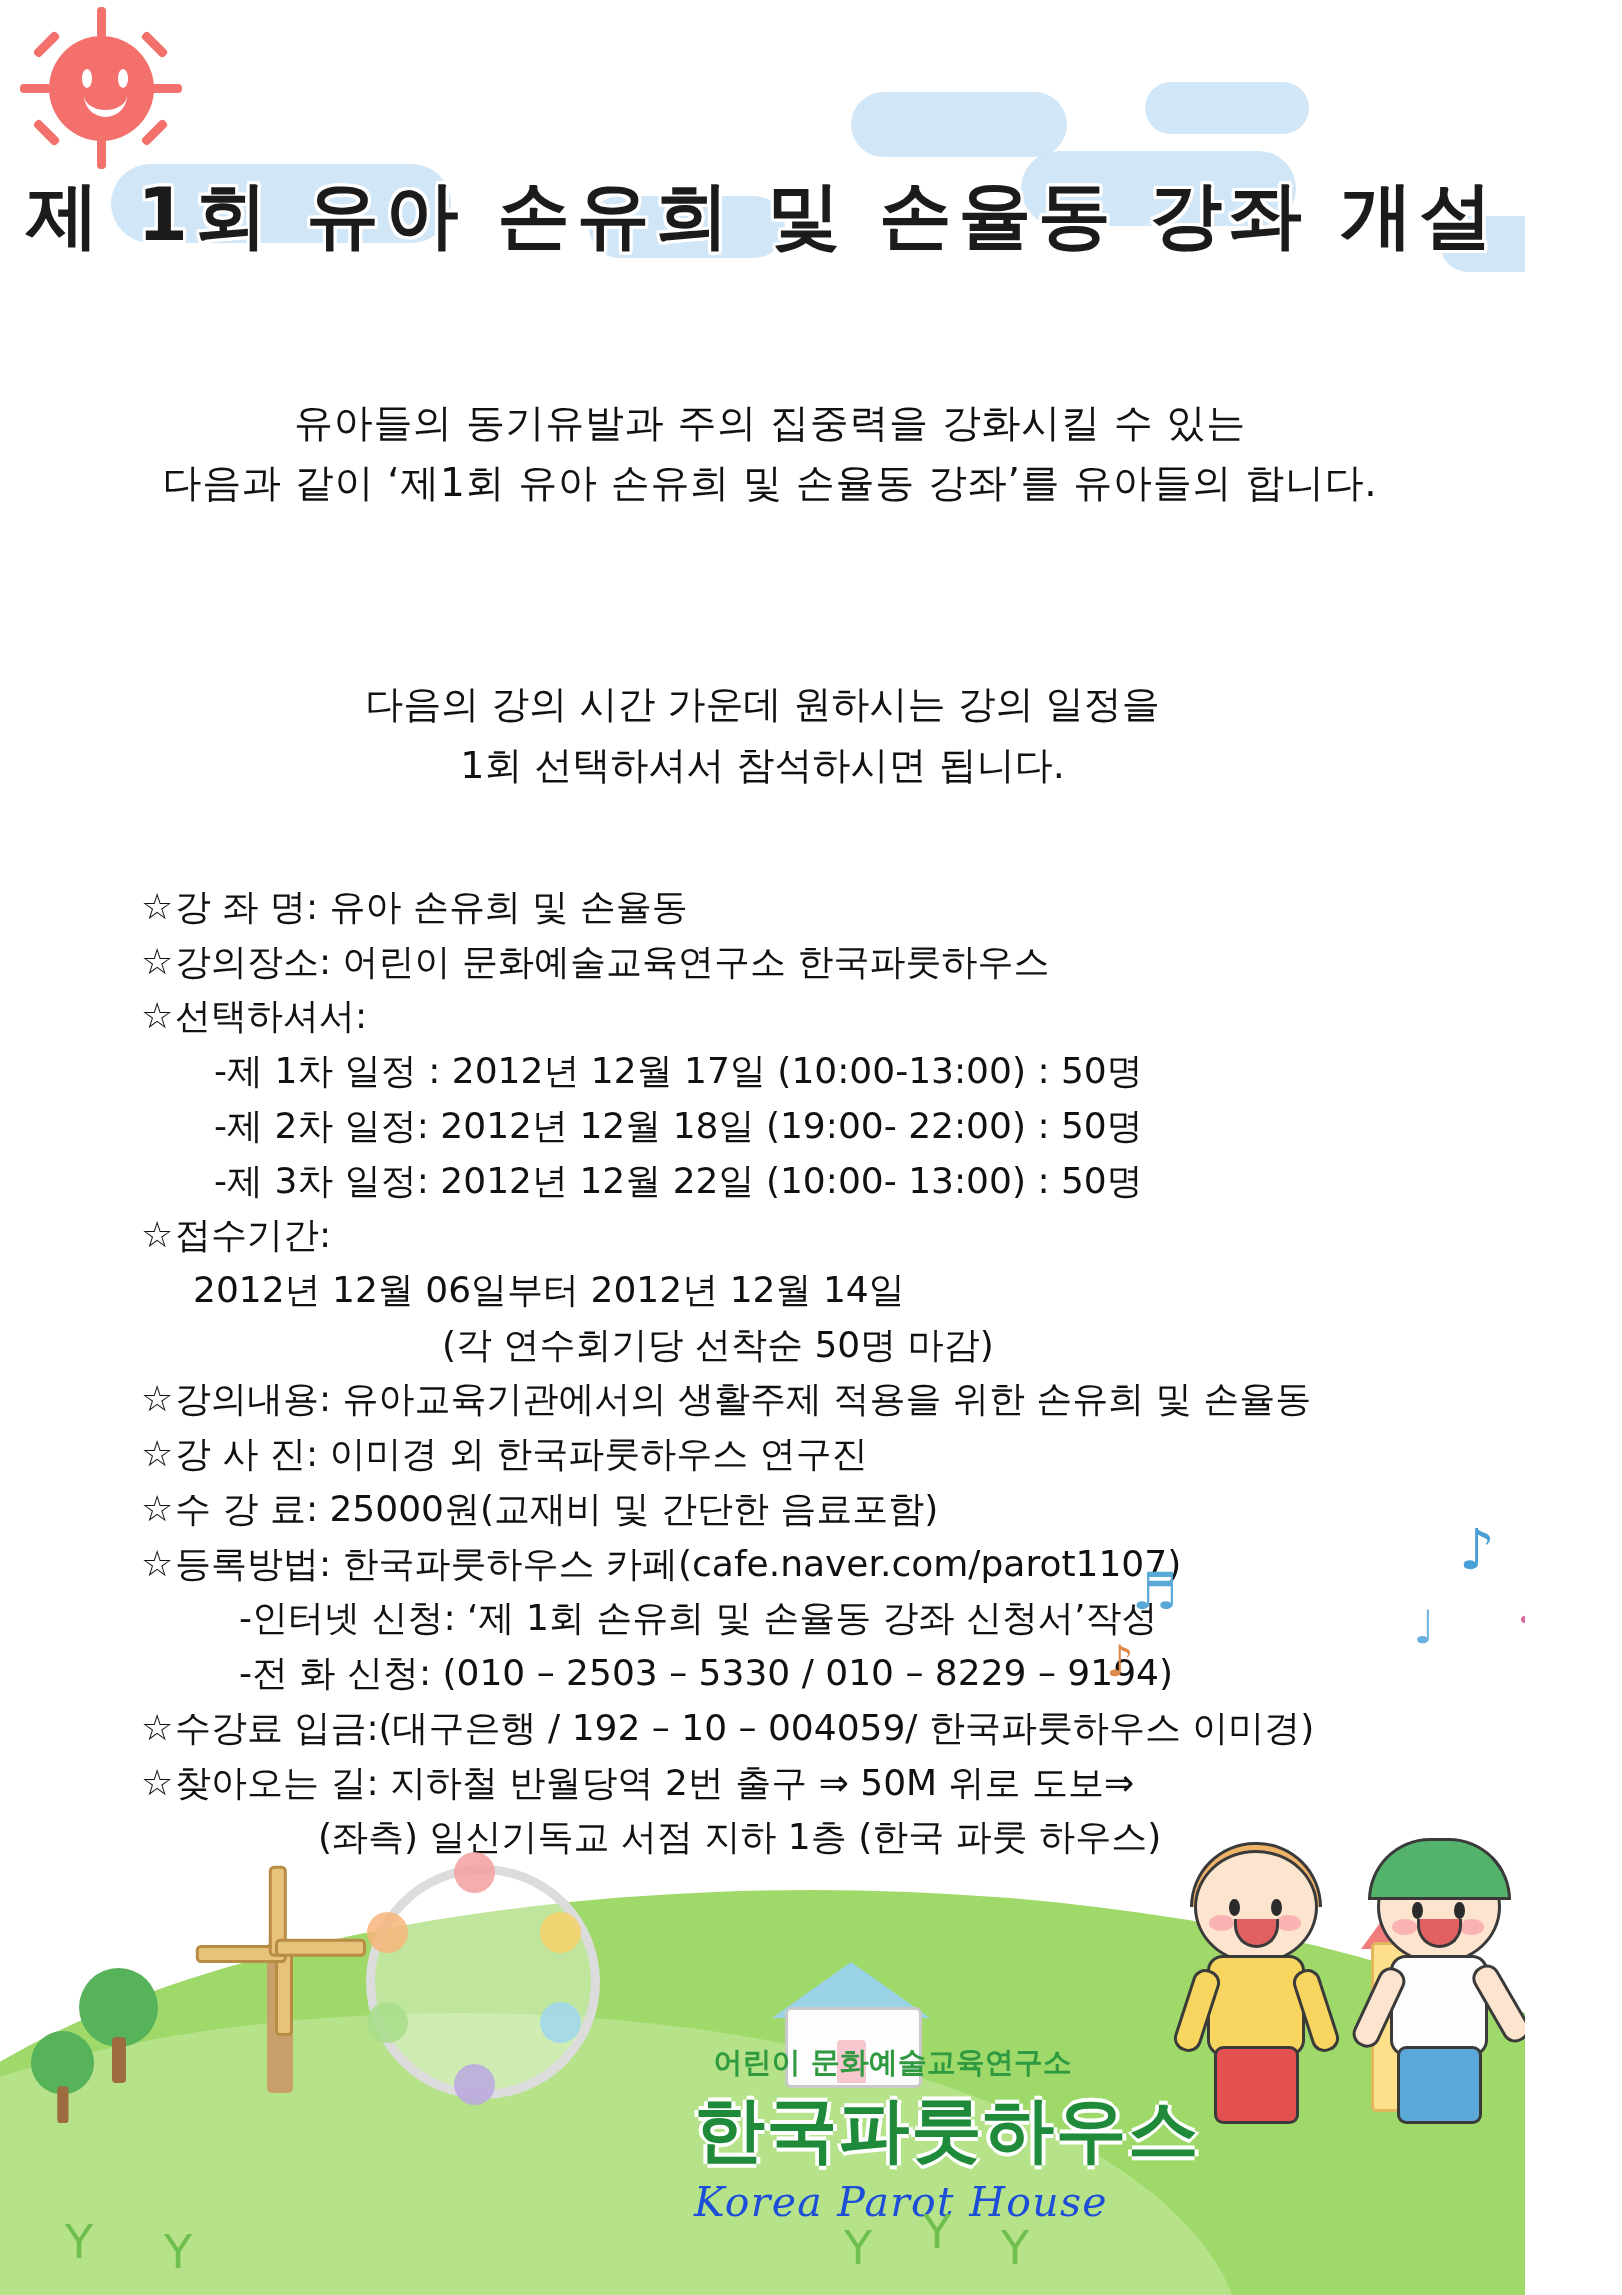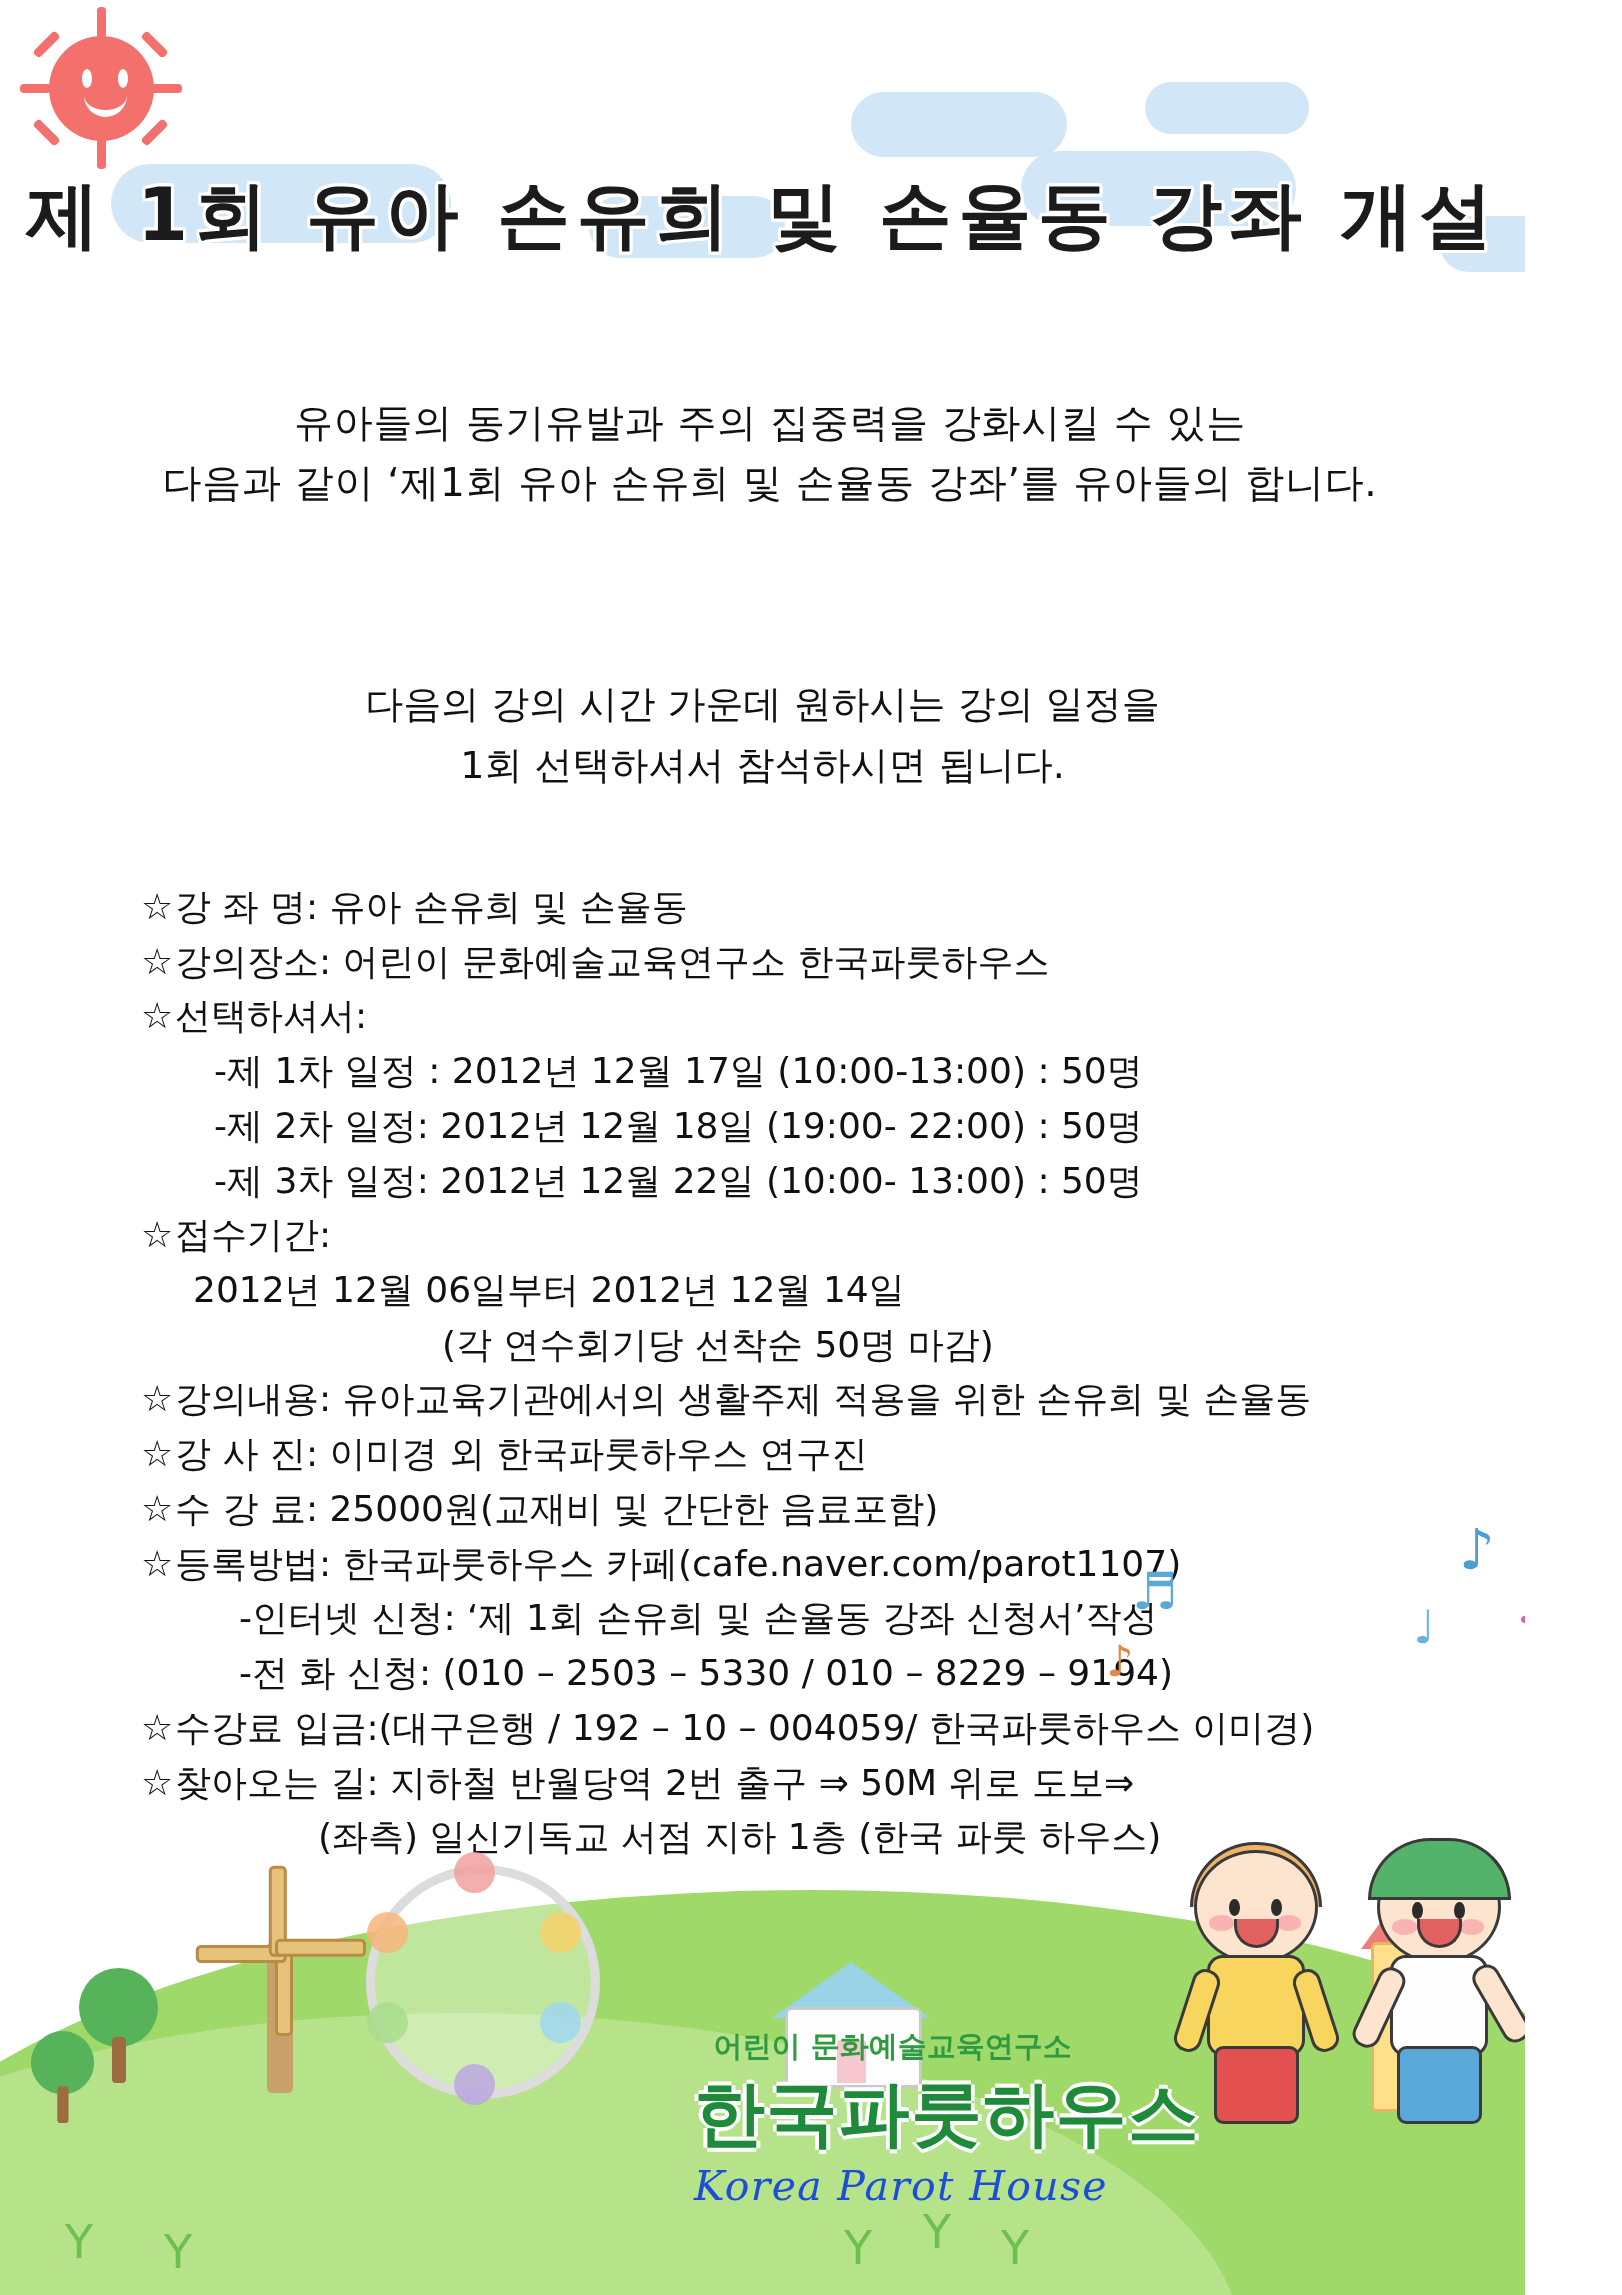--- a/index.html
+++ b/index.html
@@ -292,21 +292,21 @@
     width: 22px; height: 22px;
     background: #fff;
     border: 2.6px solid #e0b95f;
     border-radius: 2.6px;
   }
 
   
   .logo {
     position: absolute;
     left: 694px;
-    bottom: 85px;
+    bottom: 69px;
     width: 523px;
     text-align: left;
   }
   .logo .small {
     font-family: "DejaVu Sans", sans-serif;
     font-size: 29px;
     color: #2f9a3f;
     margin-left: 19.6px;
     font-weight: bold;
   }

